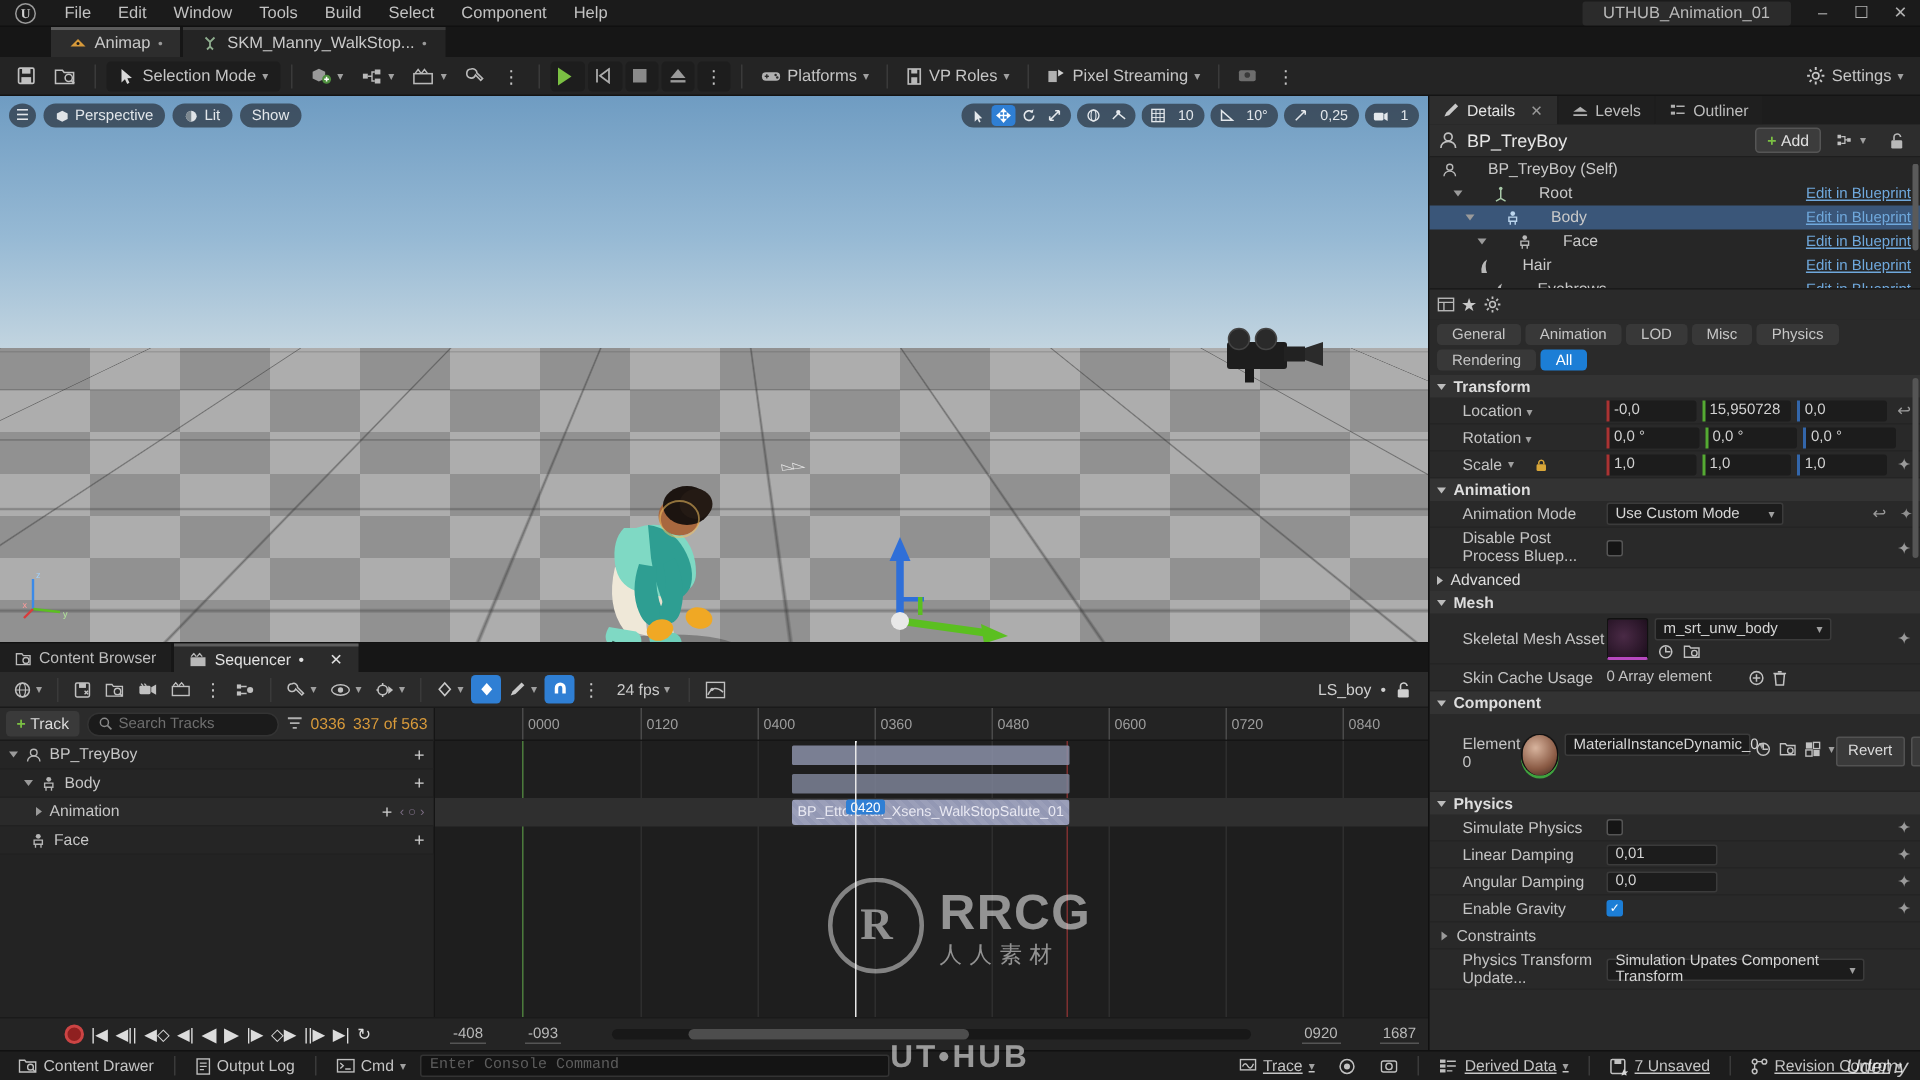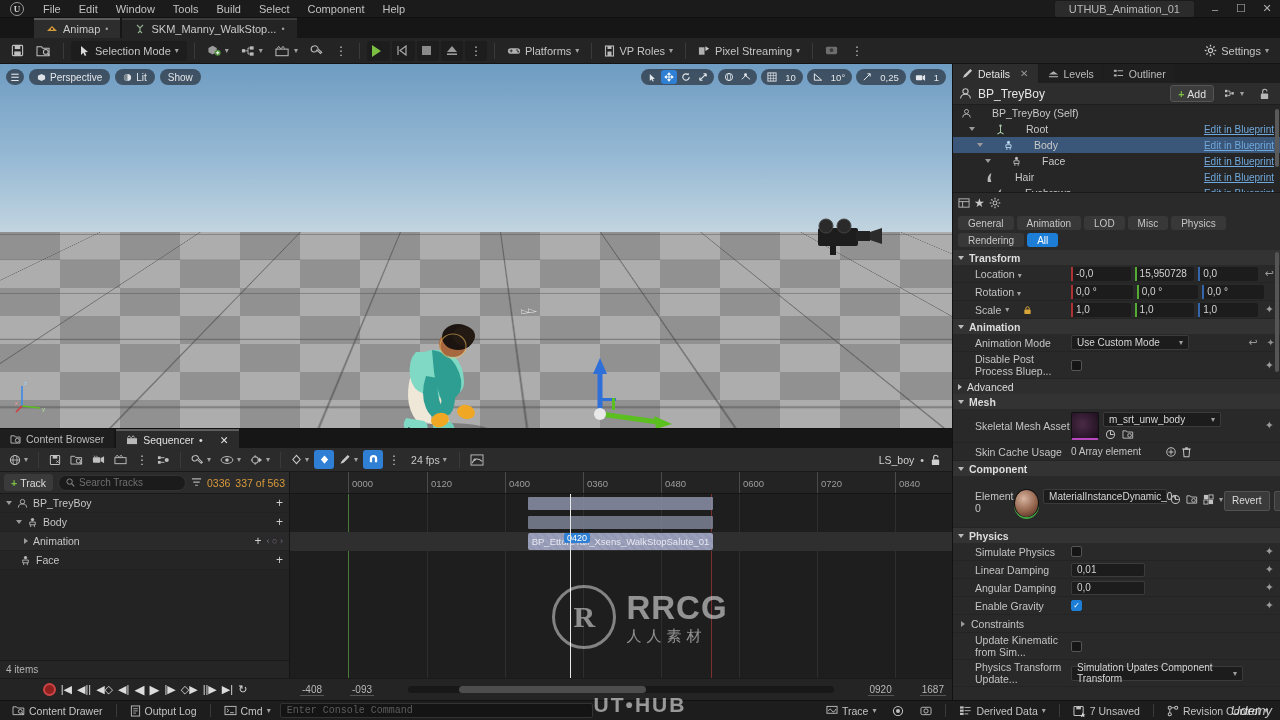--- a/index.html
+++ b/index.html
@@ -225,21 +225,21 @@
      background:#555; border-radius:2px; }
 
   
   .statusbar { height:20px; background:#1d1d1d; display:flex; align-items:center;
      gap:2px; padding:0 5px; border-top:1px solid #111; }
   .sbi { height:16px; padding:0 7px; display:flex; align-items:center; gap:4px;
      font-size:10.5px; color:#c4c4c4; border-radius:2px; }
   .cmdin { width:313px; height:15px; background:#141414; border:1px solid #333;
      border-radius:2px; display:flex; align-items:center; padding:0 6px;
      font-family:"Liberation Mono", monospace; font-size:10px; color:#5d5d5d; }
-  .sb-right { margin-left:auto; display:flex; align-items:center; gap:2px; }
+  .sb-right { margin-left:auto; display:flex; align-items:center; gap:2px;text-decoration:underline; }
   .vsep { width:1px; height:13px; background:#3a3a3a; margin:0 4px; }
 
   
   .wm { position:absolute; left:0; right:0; top:585px; display:flex; align-items:center;
      justify-content:center; pointer-events:none; z-index:40; }
   .wm-logo { width:64px; height:64px; border-radius:50%; border:3px solid rgba(255,255,255,.45);
      display:flex; align-items:center; justify-content:center; font-size:30px; color:rgba(255,255,255,.5);
      font-family:"Liberation Serif", serif; font-weight:bold; margin-right:10px; }
   .wm-txt { color:rgba(255,255,255,.52); }
   .wm-txt .big { font-size:33px; font-weight:bold; letter-spacing:1px; }
@@ -868,21 +868,20 @@
               <span>
                 <svg width="11" height="11" viewBox="0 0 12 12">
                     <circle cx="6" cy="2.8" r="1.8" fill="#b5b5b5"></circle>
                     <path d="M3 5.5 h6 v3 h-6 Z M4 8.5 v2.5 M8 8.5 v2.5" stroke="#b5b5b5" fill="none" stroke-width="1"></path>
                   </svg>
               </span>
               <span>Face</span>
               <span class="plus">+</span>
             </div>
             <div class="tracks-fill"></div>
-            <div class="items-count">4 items</div>
           </div>
 
           <div class="timeline">
             <div class="ruler">
               <div class="rtick" style="left:58px">
                   <span>0000</span>
                 </div>
               <div class="rtick" style="left:137px">
                   <span>0120</span>
                 </div>
@@ -1333,26 +1332,20 @@
           </div>
         </div>
         <div class="prow">
           <div class="plabel" style="padding-left:8px; display:flex; align-items:center; gap:6px">
             <span class="tri"></span>
             <span>Constraints</span>
           </div>
           <div class="pval"></div>
         </div>
         <div class="prow">
-          <div class="plabel">Update Kinematic from Sim...</div>
-          <div class="pval">
-            <span class="cbx"></span>
-          </div>
-        </div>
-        <div class="prow">
           <div class="plabel">Physics Transform Update...</div>
           <div class="pval">
             <div class="dropdown" style="width:172px">
               <span>Simulation Upates Component Transform</span>
               <span class="chev">▾</span>
             </div>
           </div>
         </div>
       </div>
     </div>

